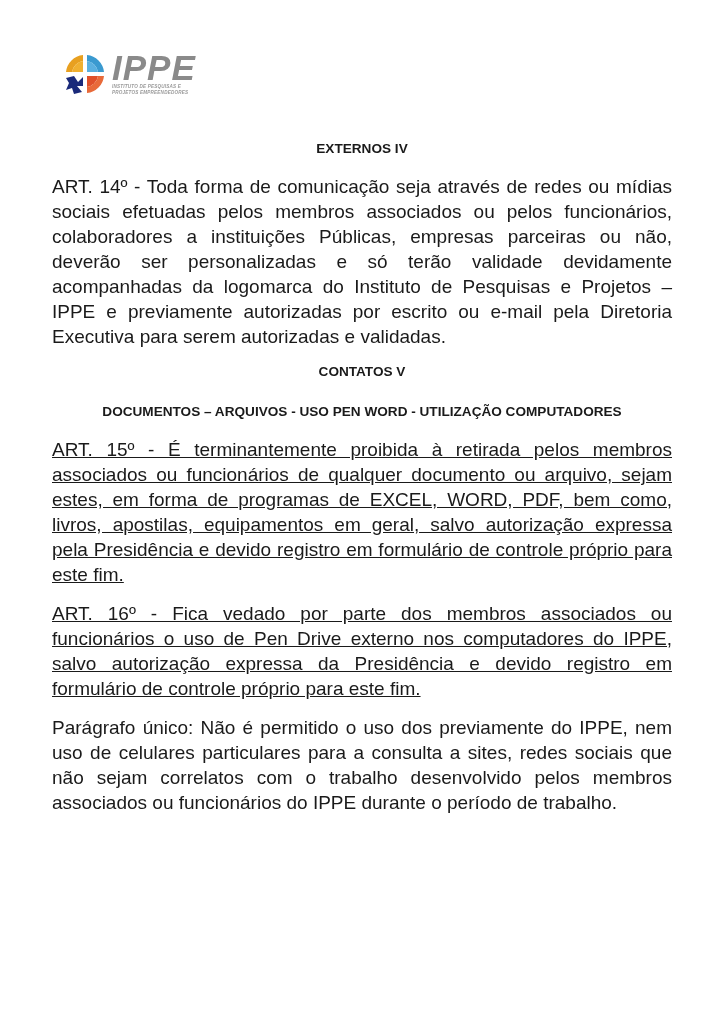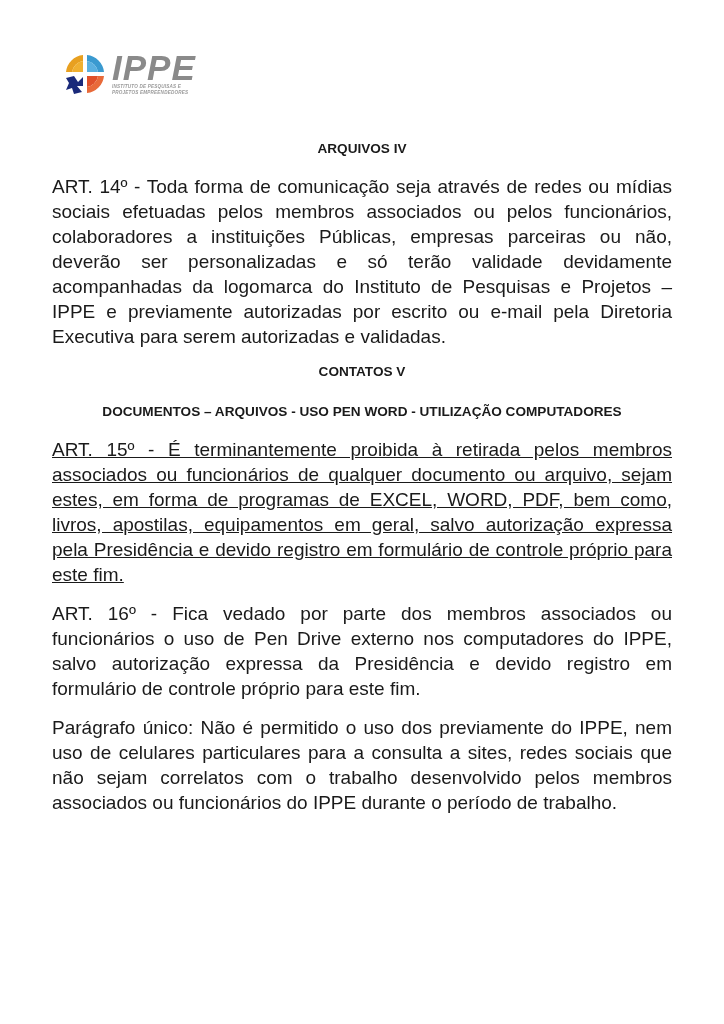--- a/index.html
+++ b/index.html
@@ -13,21 +13,21 @@
     .logo-sub { font-size: 4.6px; font-weight: bold; color: #9a9a9a; line-height: 6px; letter-spacing: 0.2px; }
     .page { position: absolute; left: 52px; top: 140px; width: 620px; }
     h2 { margin: 0; text-align: center; font-size: 13.6px; font-weight: bold; line-height: 18px; }
     .ch-title { margin-top: 0; }
     .ch-subtitle { margin-top: 22px; }
     p { margin: 0; font-size: 19px; line-height: 25px; text-align: justify; }
     .art14 { margin-top: 16px; }
     .ch5-title { margin-top: 14px; }
     .ch5-subtitle { margin-top: 22px; }
     .art15 { margin-top: 16px; text-decoration: underline; }
-    .art16 { margin-top: 14px; }
+    .art16 { margin-top: 14px; text-decoration: underline; }
     .paragrafo { margin-top: 14px; }
   </style>
 </head>
 <body>
 
 <div class="logo">
   <svg class="logo-mark" viewBox="0 0 46 48">
     <path d="M4 22 A19 19 0 0 1 21 5 L21 11 A13 13 0 0 0 10 22 Z" fill="#e8a020"></path>
     <path d="M10 22 A13 13 0 0 1 21 11 L21 22 Z" fill="#f0b030"></path>
     <path d="M25 5 A19 19 0 0 1 42 22 L36 22 A13 13 0 0 0 25 11 Z" fill="#3a9ad0"></path>
@@ -37,21 +37,21 @@
     <path d="M4 28 L12 26 L16 32 L21 27 L21 36 L15 36 L20 42 L12 44 L10 38 L4 40 L7 33 Z" fill="#1a2a7a"></path>
   </svg>
   <div class="logo-text">
     <span class="logo-name">IPPE</span>
     <span class="logo-sub">INSTITUTO DE PESQUISAS E</span>
     <span class="logo-sub">PROJETOS EMPREENDEDORES</span>
   </div>
 </div>
 
 <div class="page">
-  <h2 class="ch-title">ARQUIVOS IV</h2>
+  <h2 class="ch-title">EXTERNOS IV</h2>
   <p class="art14">ART. 14º - Toda forma de comunicação seja através de redes ou mídias sociais efetuadas pelos membros associados ou pelos funcionários, colaboradores a instituições Públicas, empresas parceiras ou não, deverão ser personalizadas e só terão validade devidamente acompanhadas da logomarca do Instituto de Pesquisas e Projetos – IPPE e previamente autorizadas por escrito ou e-mail pela Diretoria Executiva para serem autorizadas e validadas.</p>
 
   <h2 class="ch5-title">CONTATOS V</h2>
   <h2 class="ch5-subtitle">DOCUMENTOS – ARQUIVOS - USO PEN WORD - UTILIZAÇÃO COMPUTADORES</h2>
   <p class="art15"> ART. 15º - É terminantemente proibida à retirada pelos membros associados ou funcionários de qualquer documento ou arquivo, sejam estes, em forma de programas de EXCEL, WORD, PDF, bem como, livros, apostilas, equipamentos em geral, salvo autorização expressa pela Presidência e devido registro em formulário de controle próprio para este fim.</p>
   <p class="art16">ART. 16º - Fica vedado por parte dos membros associados ou funcionários o uso de Pen Drive externo nos computadores do IPPE, salvo autorização expressa da Presidência e devido registro em formulário de controle próprio para este fim.</p>
   <p class="paragrafo">Parágrafo único: Não é permitido o uso dos previamente do IPPE, nem uso de celulares particulares para a consulta a sites, redes sociais que não sejam correlatos com o trabalho desenvolvido pelos membros associados ou funcionários do IPPE durante o período de trabalho.</p>
 </div>
 
 </body></html>

